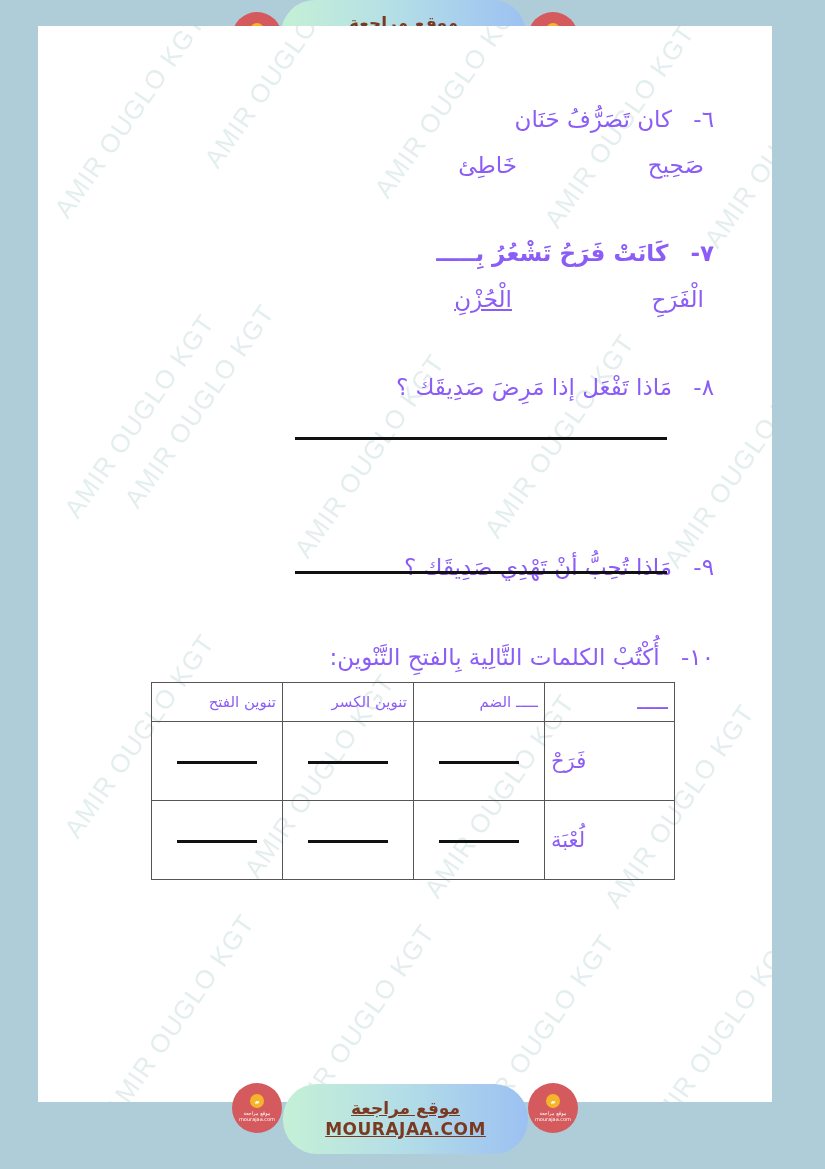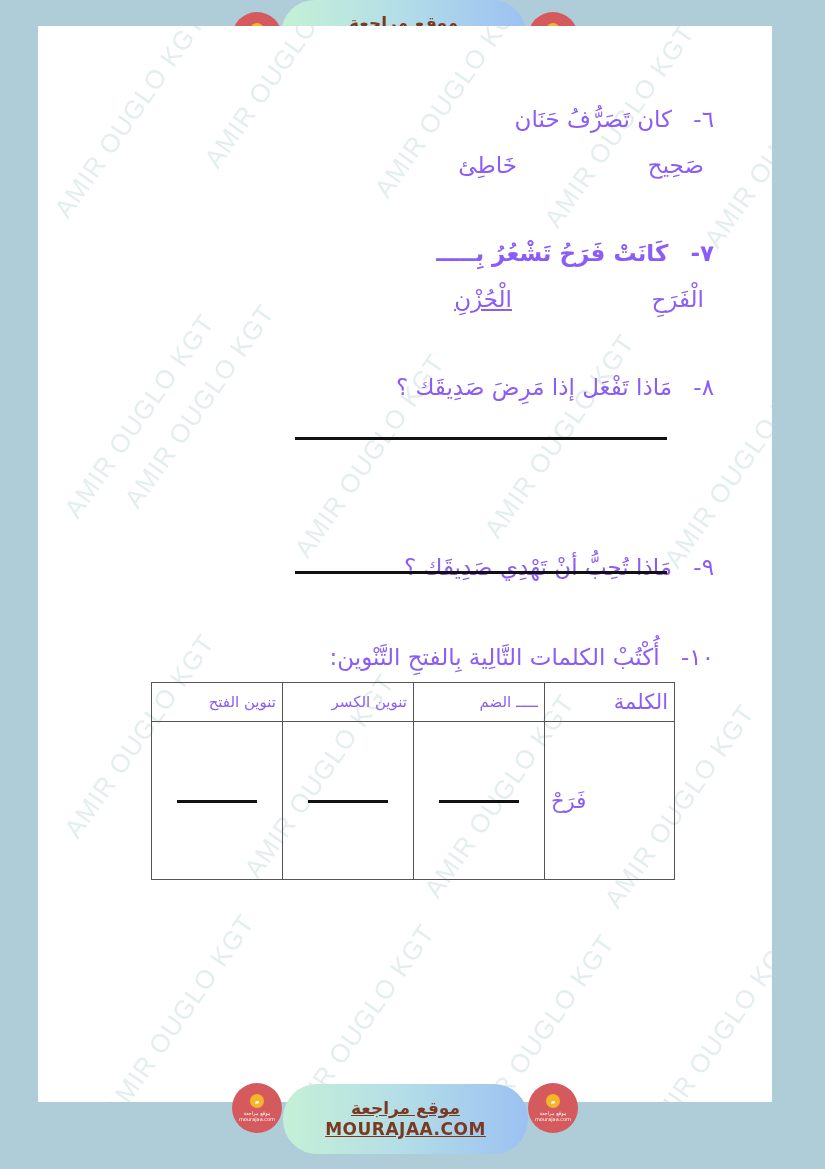--- a/index.html
+++ b/index.html
@@ -133,27 +133,33 @@
     <div class="answer-line" style="left:257px; width:372px; top:545px;"></div>
 
     <div class="q" style="top:618px;">
       <span class="num" style="">١٠-</span>
       <span>أُكْتُبْ الكلمات التَّالِية بِالفتحِ التَّنْوين:</span>
     </div>
 
     <table class="tanwin">
       <tbody>
           <tr>
-        <th class="word-col">الكلمة</th>
+        <th class="word-col">ـــــ</th>
         <th>ـــــ الضم</th>
         <th>تنوين الكسر</th>
         <th>تنوين الفتح</th>
       </tr>
       <tr>
         <td class="word">فَرَحْ</td>
+        <td class="blank"><span></span></td>
+        <td class="blank"><span></span></td>
+        <td class="blank"><span></span></td>
+      </tr>
+      <tr>
+        <td class="word">لُعْبَة</td>
         <td class="blank"><span></span></td>
         <td class="blank"><span></span></td>
         <td class="blank"><span></span></td>
       </tr>
     </tbody>
       </table>
   </div>
 </div>
 
 <div class="logo" style="left:232px; top:1083px;">

